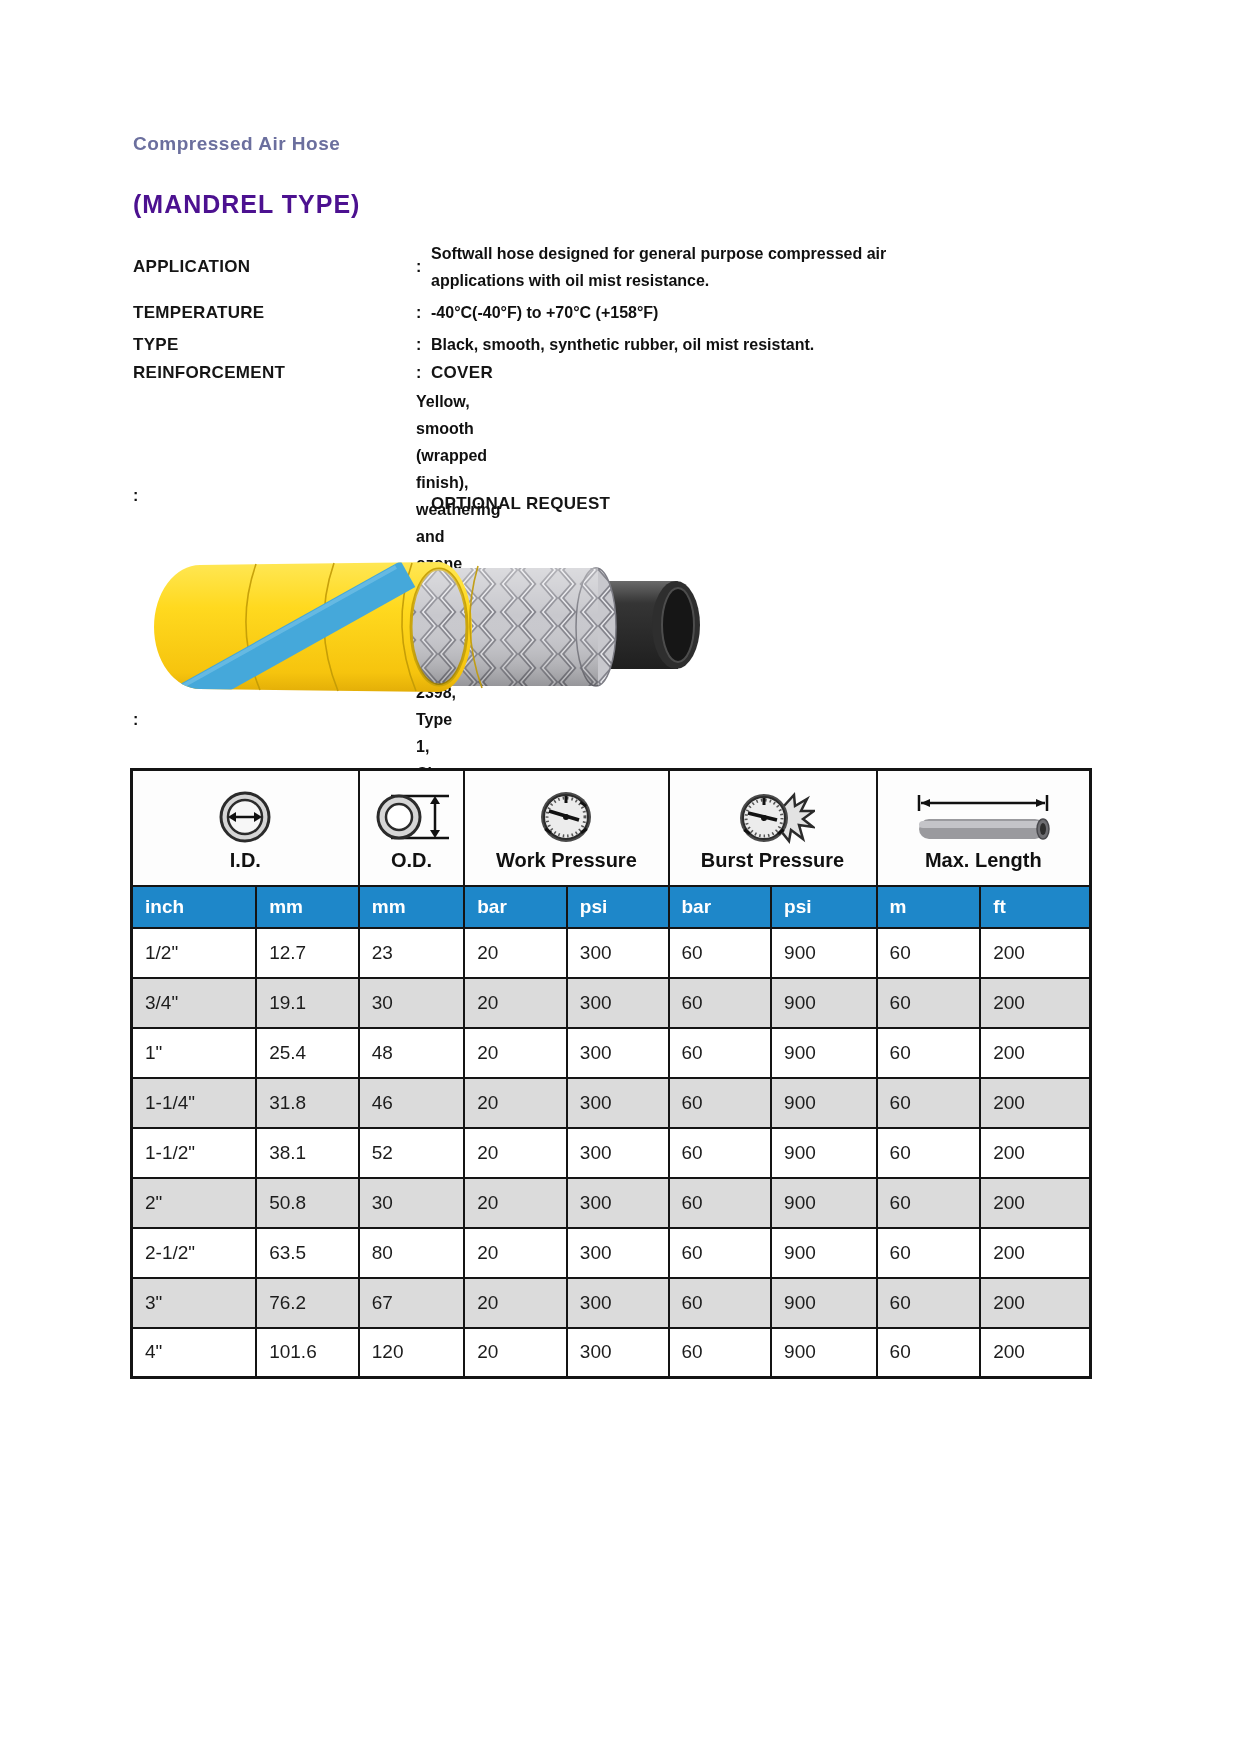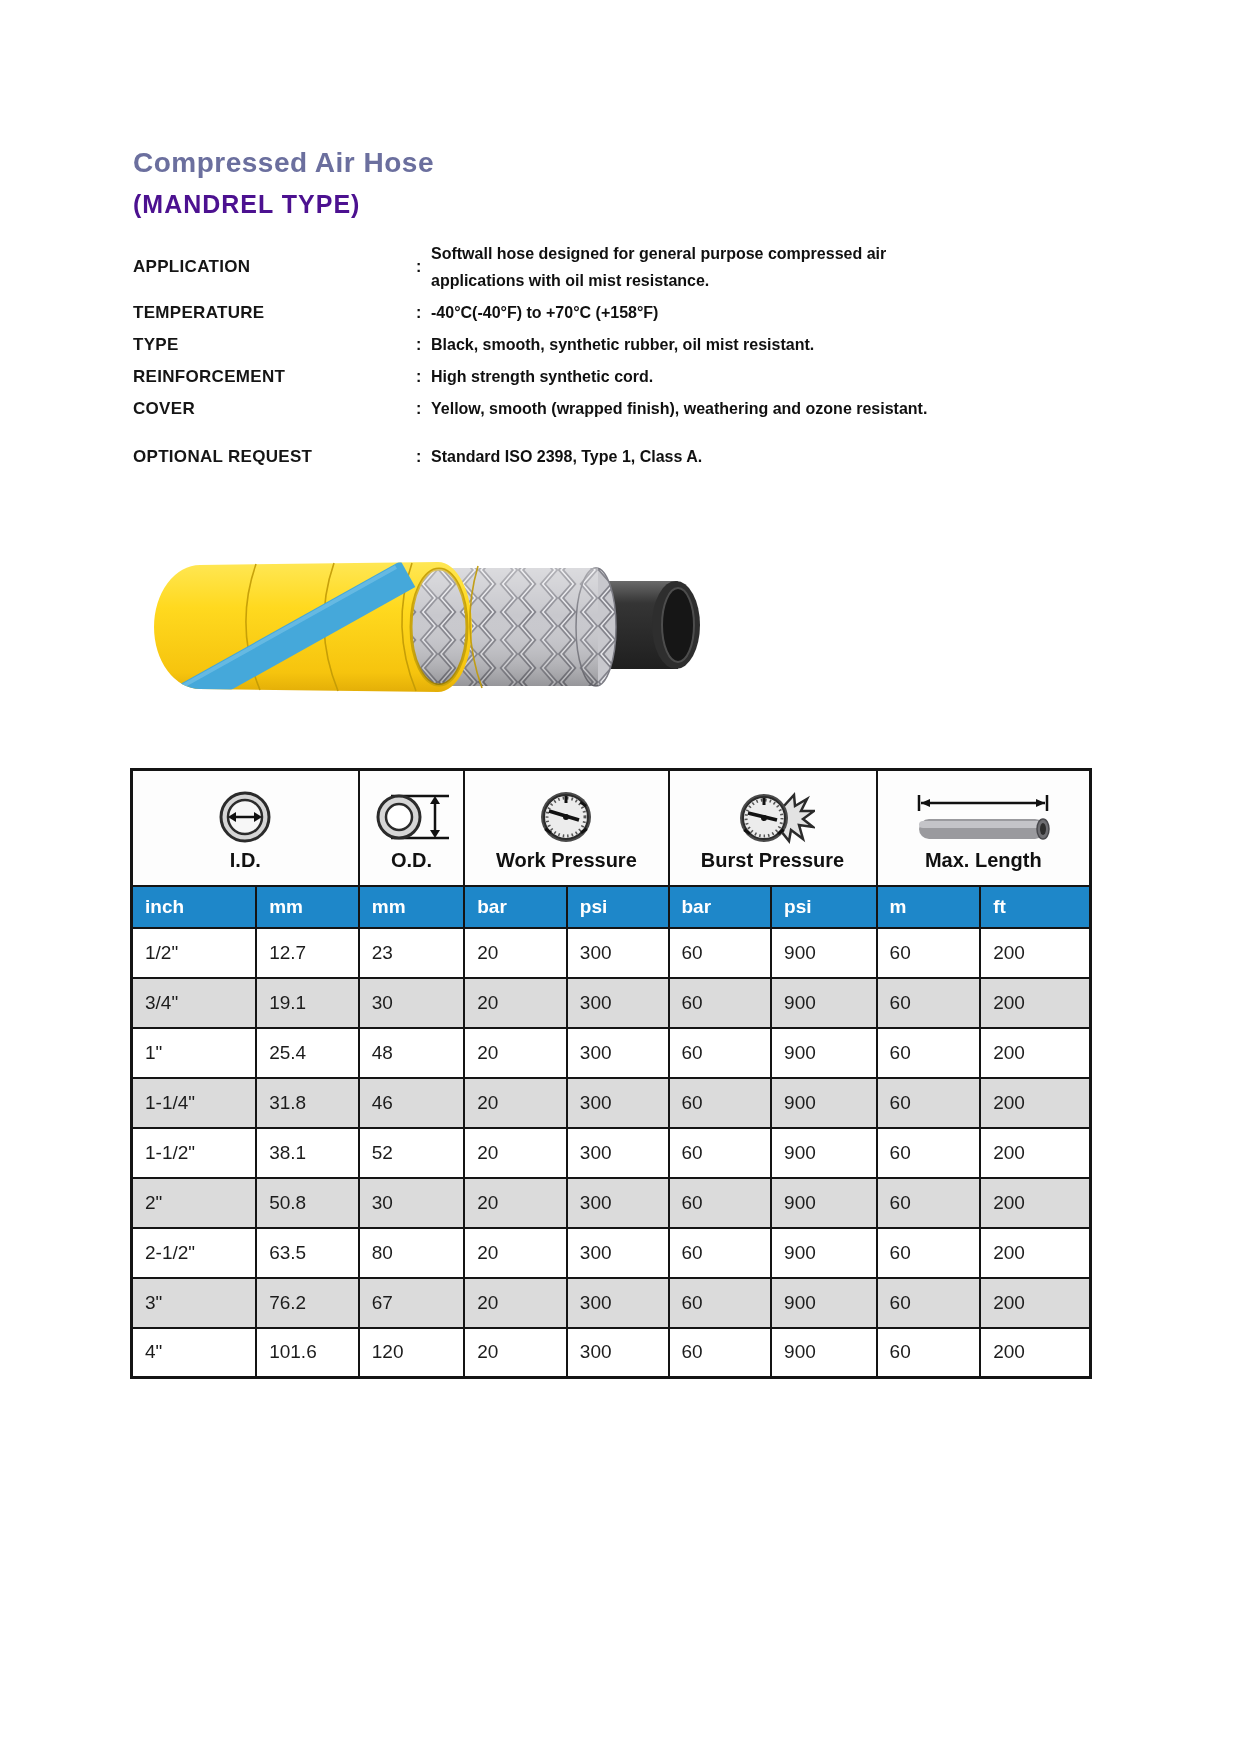--- a/index.html
+++ b/index.html
@@ -6,22 +6,22 @@
   html,body { background:#ffffff; }
   body {
     width:1241px; height:1755px;
     font-family:"Liberation Sans", sans-serif;
     position:relative;
     color:#111;
   }
   .page { position:relative; width:1241px; height:1755px; background:#fff; overflow:hidden; }
 
   .doc-title {
-    position:absolute; left:133px; top:147px;
-    font-size:28px; font-weight:bold; color:var(--title,#6b6f9e);
+    position:absolute; left:133px; top:133px;
+    font-size:19px; font-weight:bold; color:var(--title,#6b6f9e);
     letter-spacing:0.5px;
   }
   .doc-subtitle {
     position:absolute; left:133px; top:190px;
     font-size:25px; font-weight:bold; color:var(--subtitle,#4c1190);
     letter-spacing:1px;
   }
 
   .specs {
     position:absolute; left:133px; top:240px; width:846px;
@@ -82,21 +82,20 @@
     <div class="spec-label">TEMPERATURE</div>
     <div class="spec-colon">:</div>
     <div class="spec-value">-40°C(-40°F) to +70°C (+158°F)</div>
 
     <div class="spec-label">TYPE</div>
     <div class="spec-colon">:</div>
     <div class="spec-value">Black, smooth, synthetic rubber, oil mist resistant.</div>
 
     <div class="spec-label">REINFORCEMENT</div>
     <div class="spec-colon">:</div>
-    <div class="spec-value">High strength synthetic cord.</div>
 
     <div class="spec-label">COVER</div>
     <div class="spec-colon">:</div>
     <div class="spec-value">Yellow, smooth (wrapped finish), weathering and ozone resistant.</div>
 
     <div class="spec-label spec-gap">OPTIONAL REQUEST</div>
     <div class="spec-colon spec-gap">:</div>
     <div class="spec-value spec-gap">Standard ISO 2398, Type 1, Class A.</div>
   </div>
 

